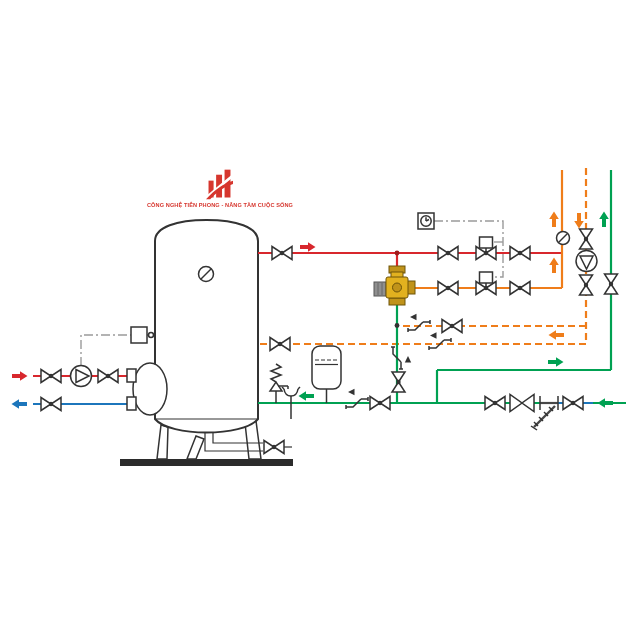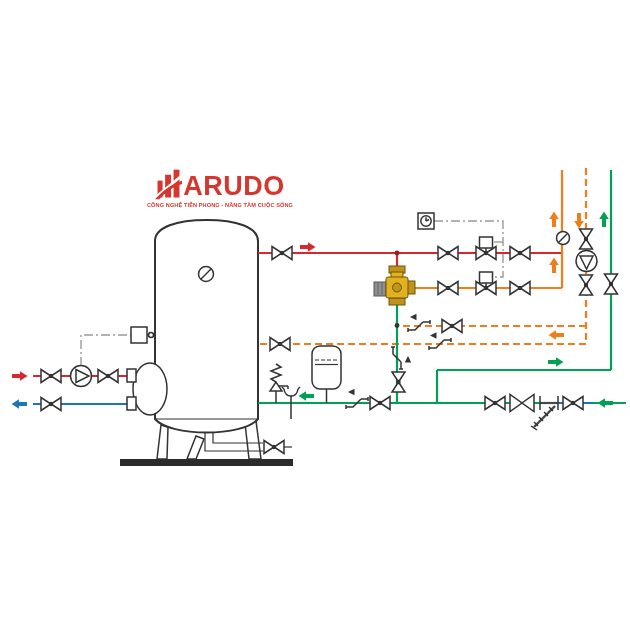--- a/index.html
+++ b/index.html
@@ -39,21 +39,20 @@
 
   <div class="logo">
     <div class="logo-row">
       <svg class="logo-mark" viewBox="0 0 32 36" aria-hidden="true">
         <rect x="3" y="14" width="6" height="20" fill="#d6362e"></rect>
         <rect x="12" y="7" width="7" height="27" fill="#d6362e"></rect>
         <rect x="22" y="1" width="7" height="33" fill="#d6362e"></rect>
         <line x1="-1" y1="35" x2="33" y2="7" stroke="#fff" stroke-width="3.2"></line>
         <path d="M0,36 C10,25 21,17 32,14 L32,18 C22,21 11,29 5,36 Z" fill="#d6362e"></path>
       </svg>
-      <span class="logo-text">ARUDO</span>
     </div>
     <div class="logo-tagline">CÔNG NGHỆ TIÊN PHONG - NÂNG TẦM CUỘC SỐNG</div>
   </div>
 
   <svg class="schematic" viewBox="0 0 630 630">
 
     <rect x="120" y="459" width="173" height="7" class="ground"></rect>
 
     <g>
       <path class="sym" d="M161,425 L157,459 L167,459 L168,427 Z"></path>

